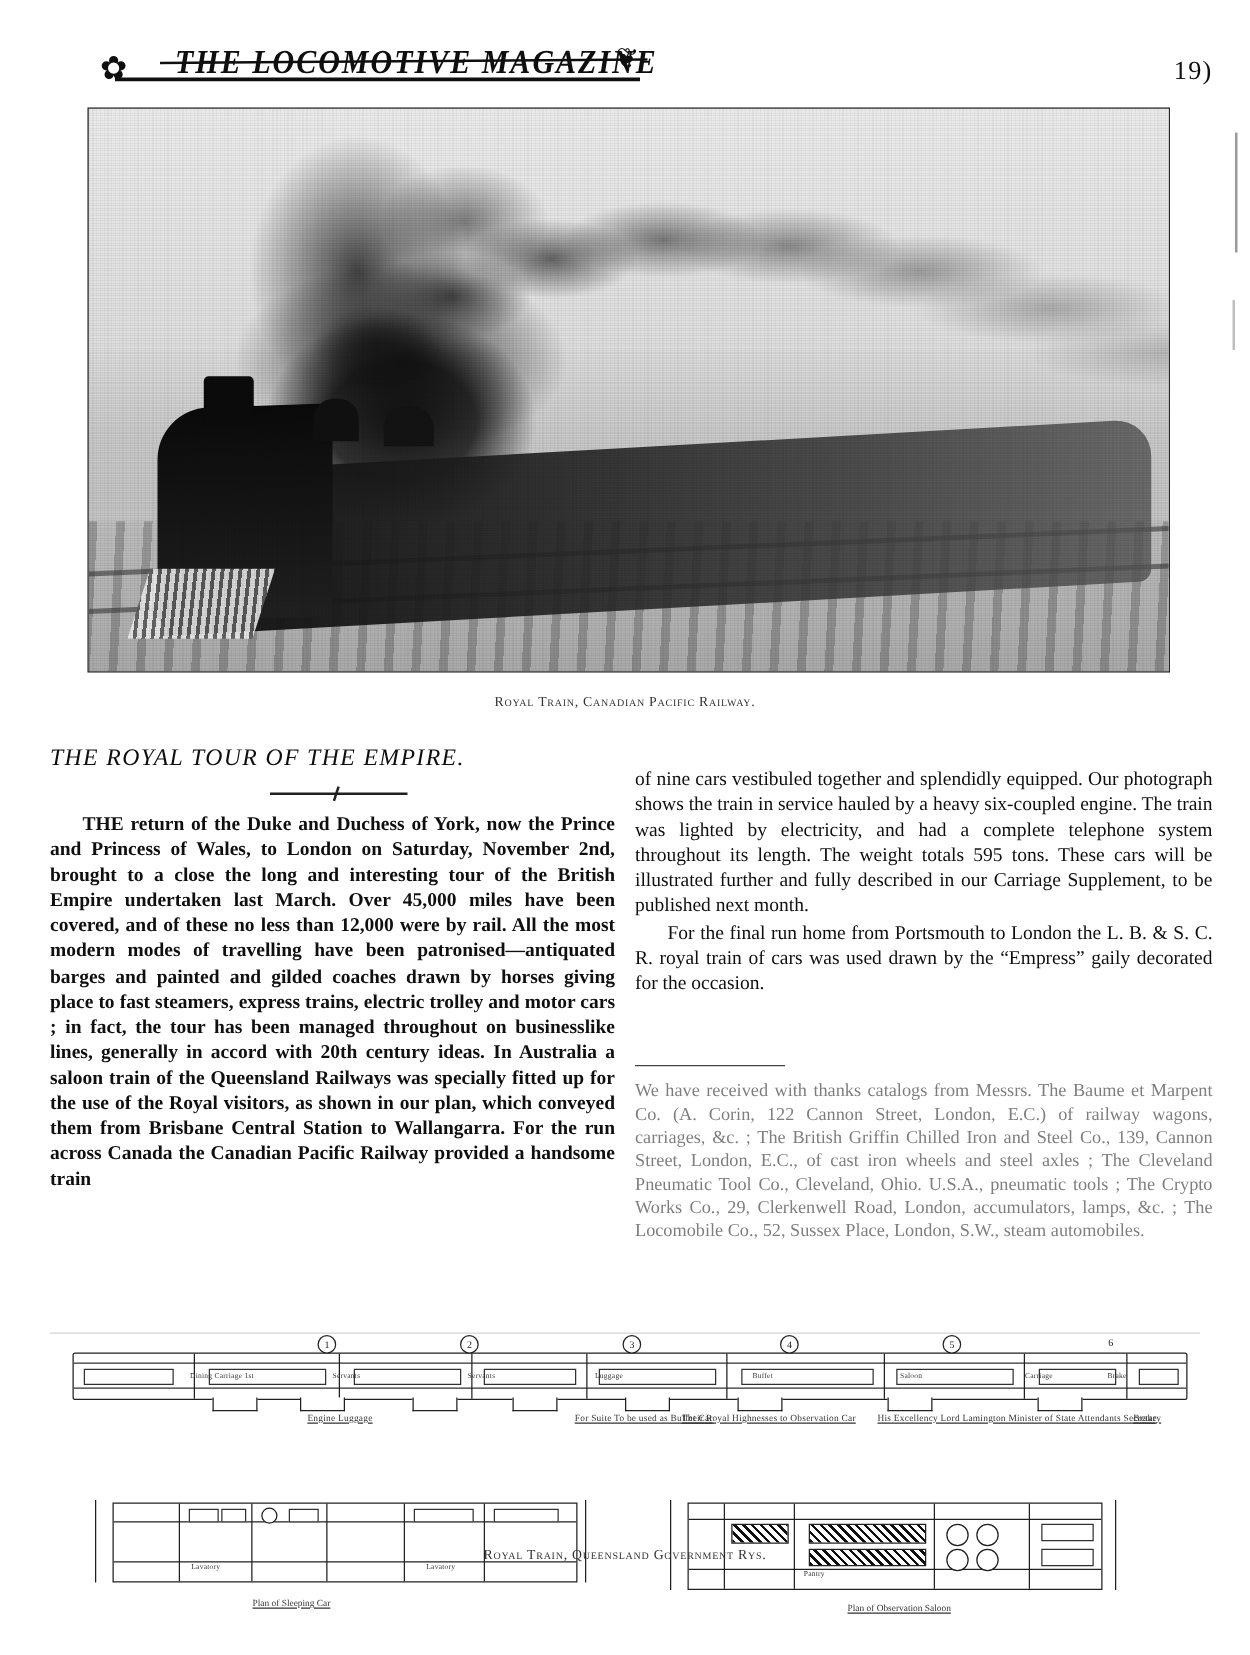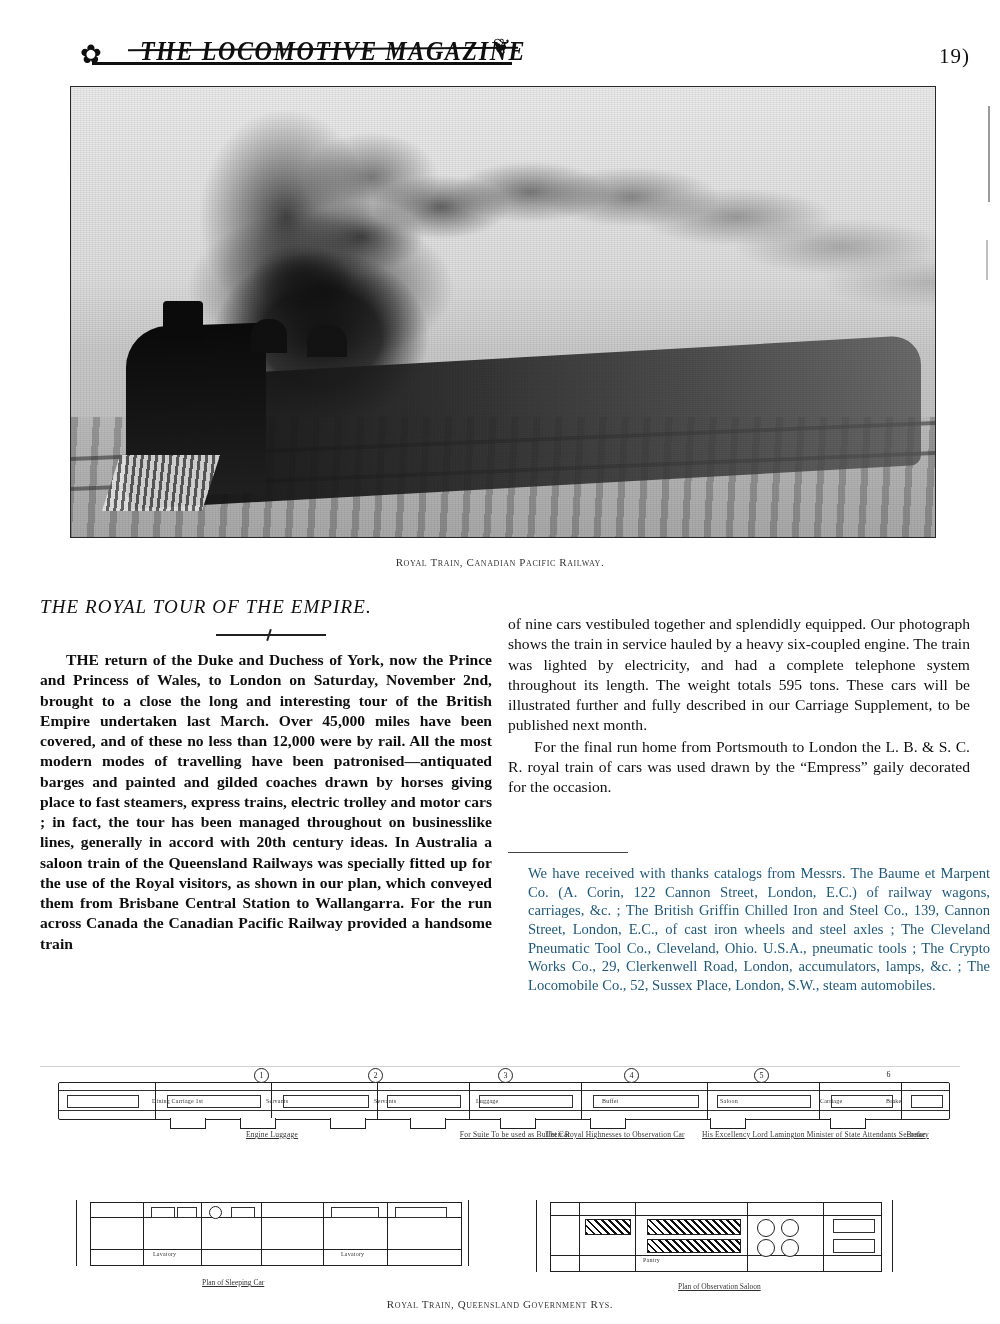--- a/index.html
+++ b/index.html
@@ -153,23 +153,22 @@
   .col.left{left:40px;font-weight:bold;}
   .col.right{left:508px;top:614px;width:462px;}
   .col p{margin:0 0 1px 0;text-indent:26px;}
   .col p.noindent{text-indent:0;}
 
   .short-rule{
     position:absolute;left:508px;top:852px;width:120px;height:0;border-top:1px solid #444;
   }
   .notes{
     position:absolute;left:508px;top:864px;width:462px;
-    font-size:14.6px;line-height:1.28;text-align:justify;color:#0c4a6e;
+    font-size:14.6px;line-height:1.28;text-align:justify;color:#737373;
     opacity:.92;
-    margin-left:20px;
   }
   .notes p{margin:0;text-indent:0;}
 
   
   .plans{position:absolute;left:30px;top:1072px;width:940px;height:230px;}
   .plan-rule{position:absolute;left:40px;top:1066px;width:920px;height:1px;background:#cfcfcf;}
 
   .elev{
     position:absolute;left:28px;top:10px;width:890px;height:36px;
     border:1px solid #222;border-radius:2px;
@@ -203,21 +202,21 @@
     position:absolute;background:repeating-linear-gradient(45deg,#111 0 2px,#fff 2px 5px);
     border:1px solid #222;
   }
   .seatbox{position:absolute;border:1px solid #333;background:#fff;}
   .circ{position:absolute;border:1px solid #222;border-radius:50%;background:#fff;}
   .tick{position:absolute;background:#222;}
   .plan-cap{
     position:absolute;font-size:7.5px;color:#333;text-decoration:underline;white-space:nowrap;
   }
   .bottom-cap{
-    position:absolute;left:0;right:0;top:1298px;text-align:center;
+    position:absolute;left:0;right:0;top:1238px;text-align:center;
     font-size:11px;letter-spacing:.6px;color:#333;font-variant:small-caps;
   }
 </style>
 </head>
 <body>
 
 <div class="page">
 
   <div class="masthead">
     <span class="mast-flourish">✿</span>

